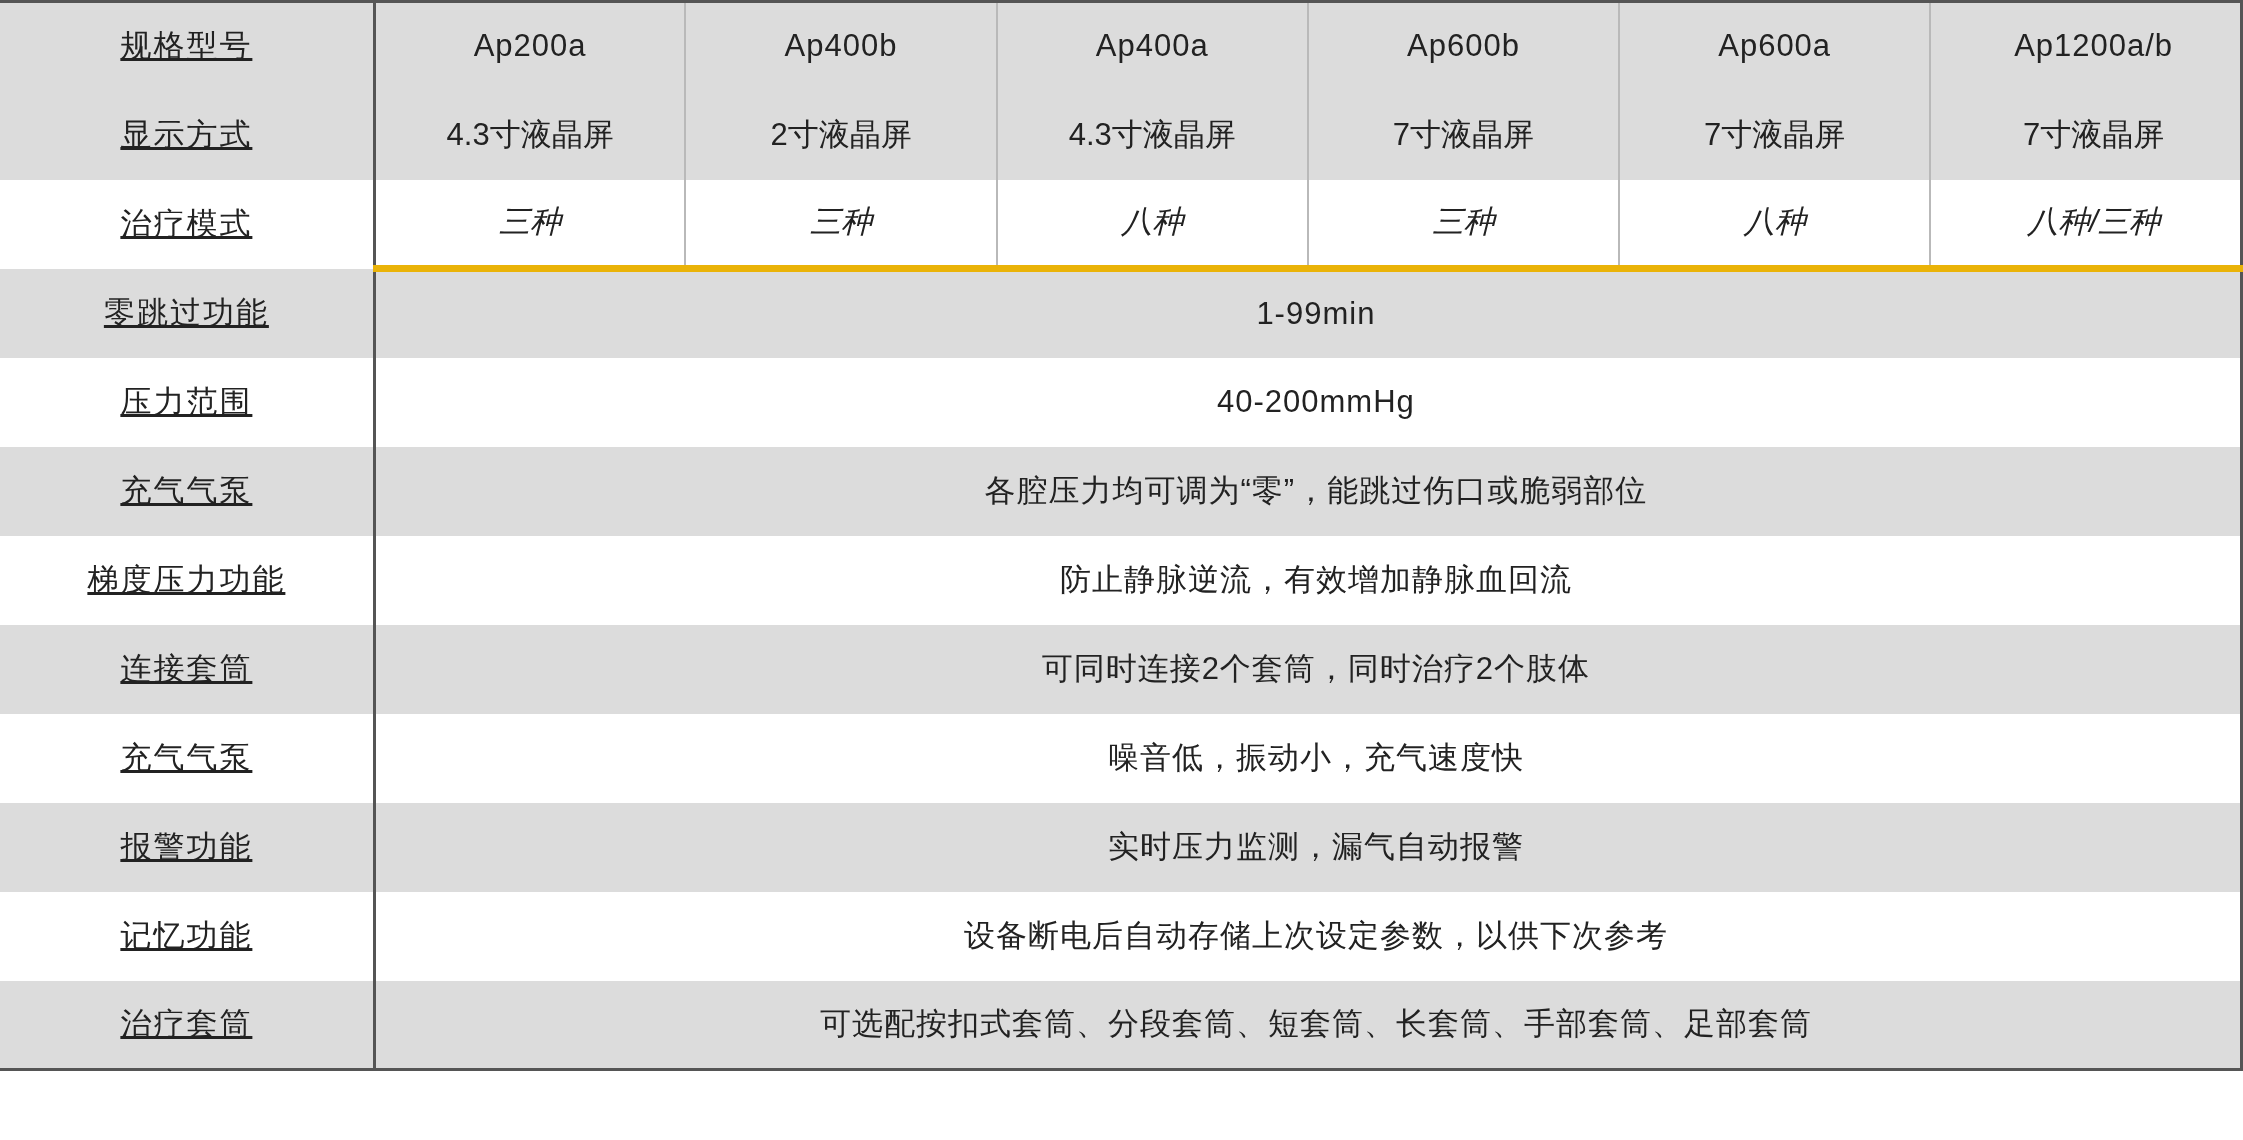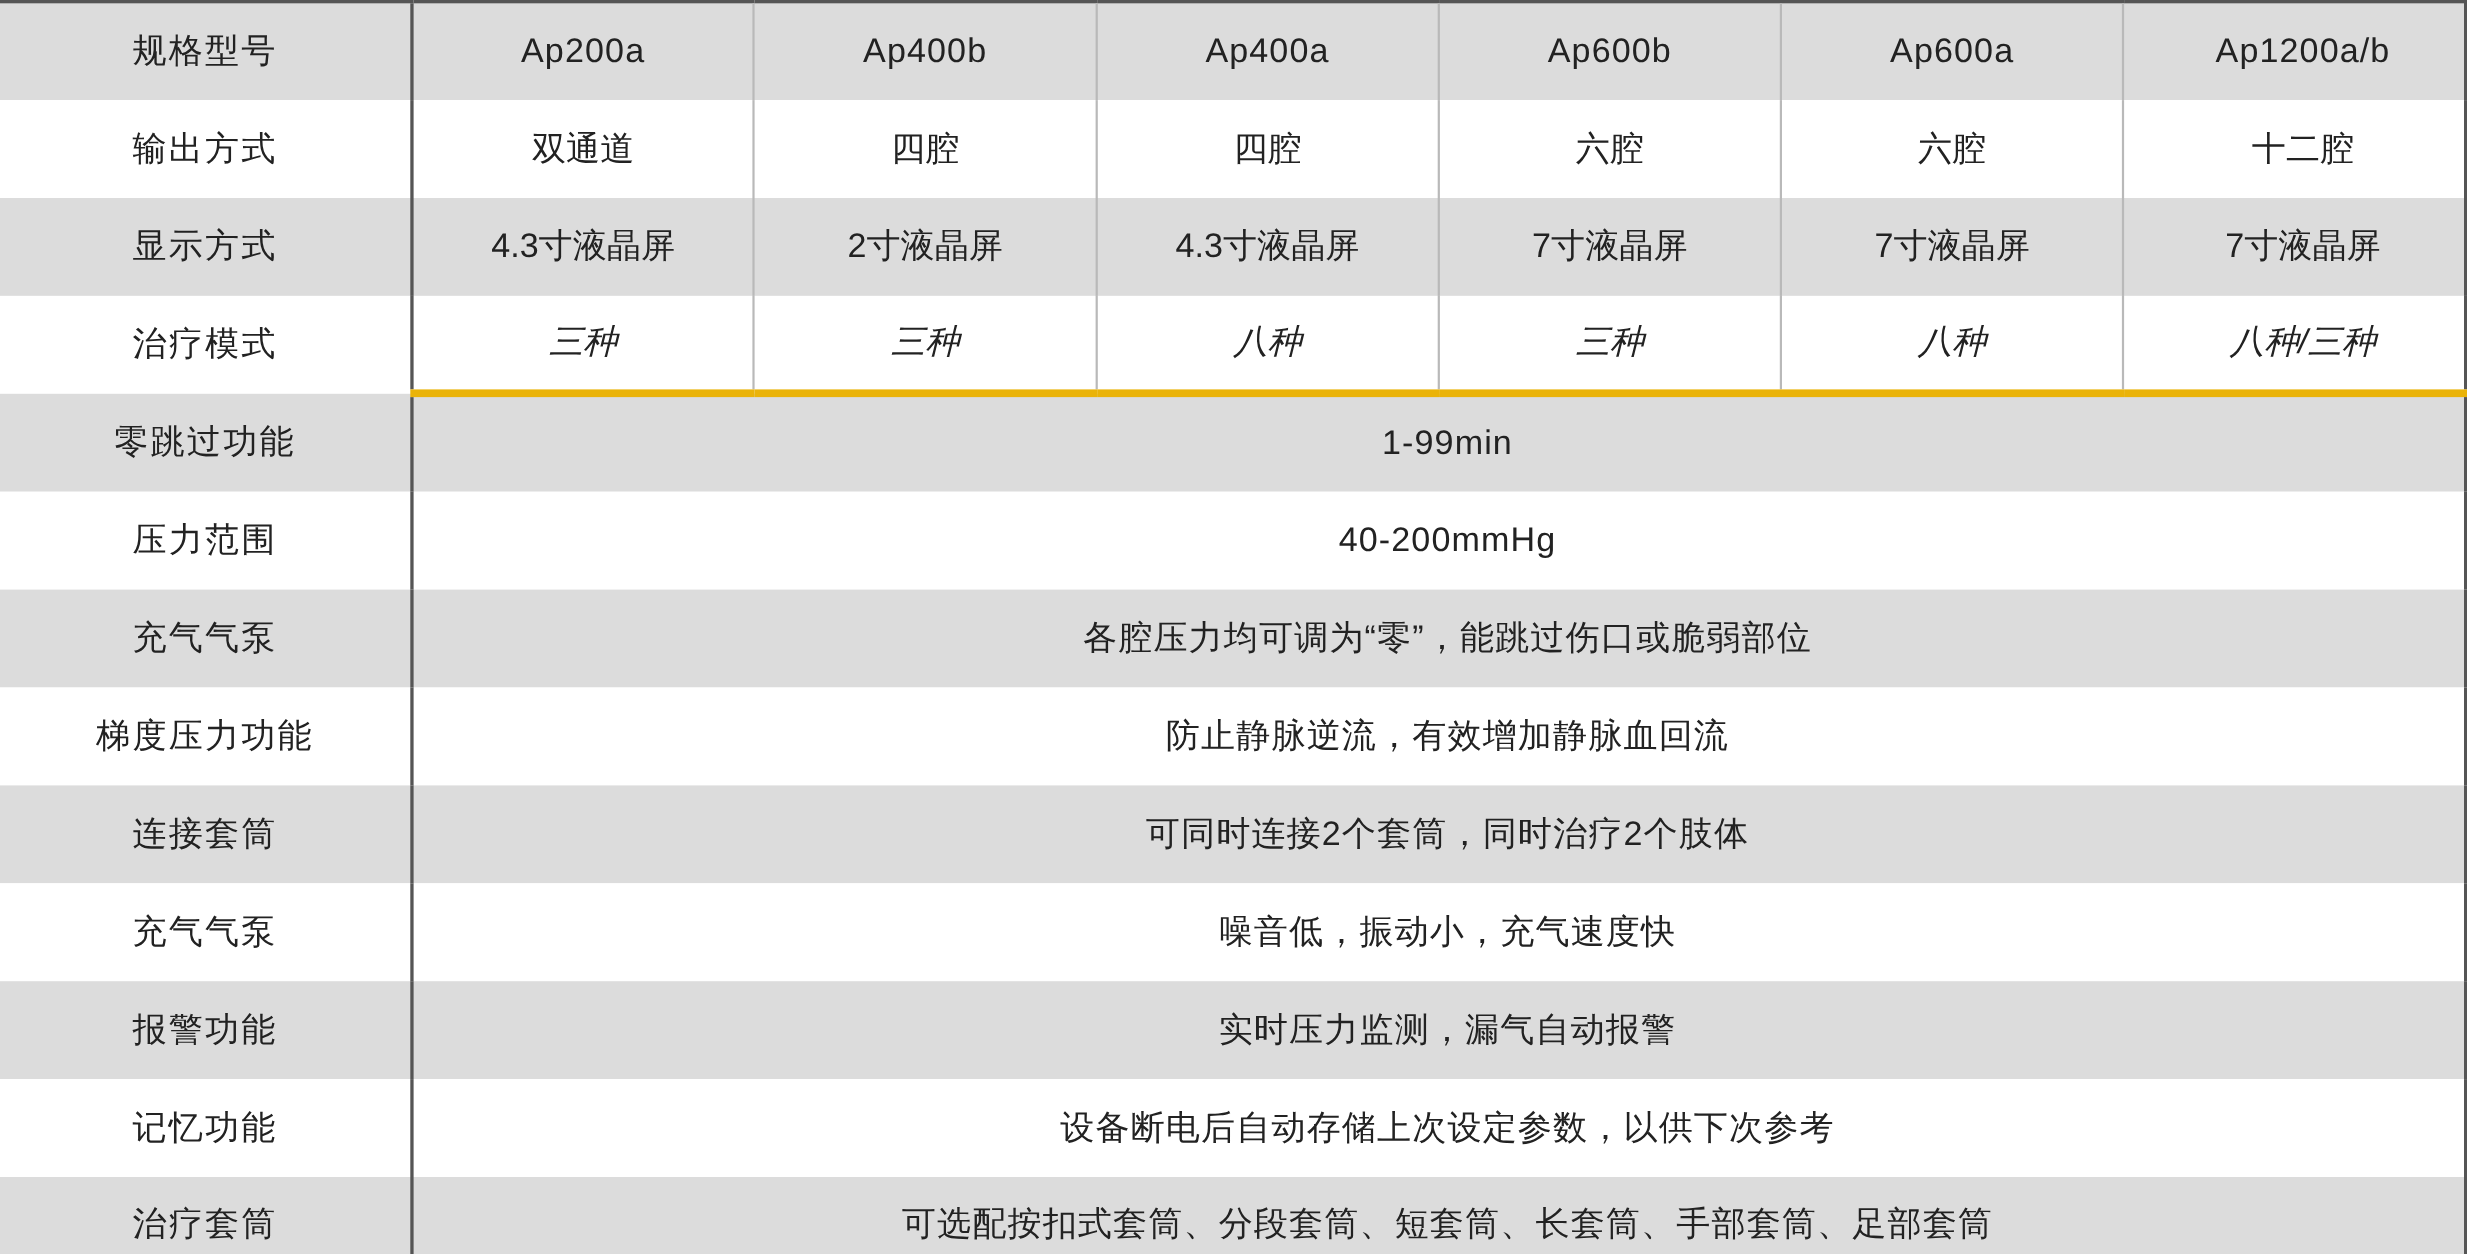--- a/index.html
+++ b/index.html
@@ -37,20 +37,21 @@
   }
 
   
   tr.odd td { background: #ffffff; }
   tr.even td { background: #dcdcdc; }
 
   
   td.label {
     font-size: 31px;
     letter-spacing: 2px;
+    text-decoration: underline;
   }
 
   
   .spec-table tr:first-child td { border-top: 3px solid #555555; }
   .spec-table tr:last-child td  { border-bottom: 3px solid #555555; }
 
   td.model-cell,
   td.span-cell {
     border-left: 3px solid #555555;
   }
@@ -88,29 +89,20 @@
     <tr class="even model-row">
       <td class="label">规格型号</td>
       <td class="model-cell header-cell">Ap200a</td>
       <td class="model-cell header-cell">Ap400b</td>
       <td class="model-cell header-cell">Ap400a</td>
       <td class="model-cell header-cell">Ap600b</td>
       <td class="model-cell header-cell">Ap600a</td>
       <td class="model-cell header-cell">Ap1200a/b</td>
     </tr>
 
-    <tr class="odd model-row">
-      <td class="label">输出方式</td>
-      <td class="model-cell">双通道</td>
-      <td class="model-cell">四腔</td>
-      <td class="model-cell">四腔</td>
-      <td class="model-cell">六腔</td>
-      <td class="model-cell">六腔</td>
-      <td class="model-cell">十二腔</td>
-    </tr>
 
     <tr class="even model-row">
       <td class="label">显示方式</td>
       <td class="model-cell">4.3寸液晶屏</td>
       <td class="model-cell">2寸液晶屏</td>
       <td class="model-cell">4.3寸液晶屏</td>
       <td class="model-cell">7寸液晶屏</td>
       <td class="model-cell">7寸液晶屏</td>
       <td class="model-cell">7寸液晶屏</td>
     </tr>

